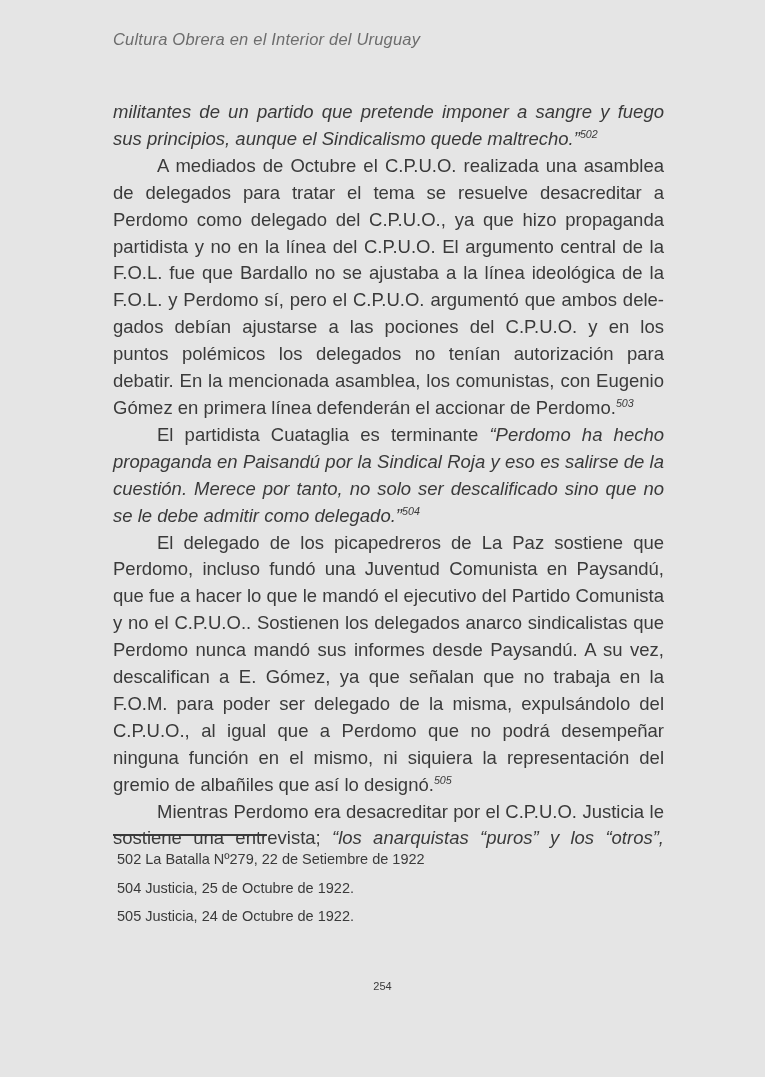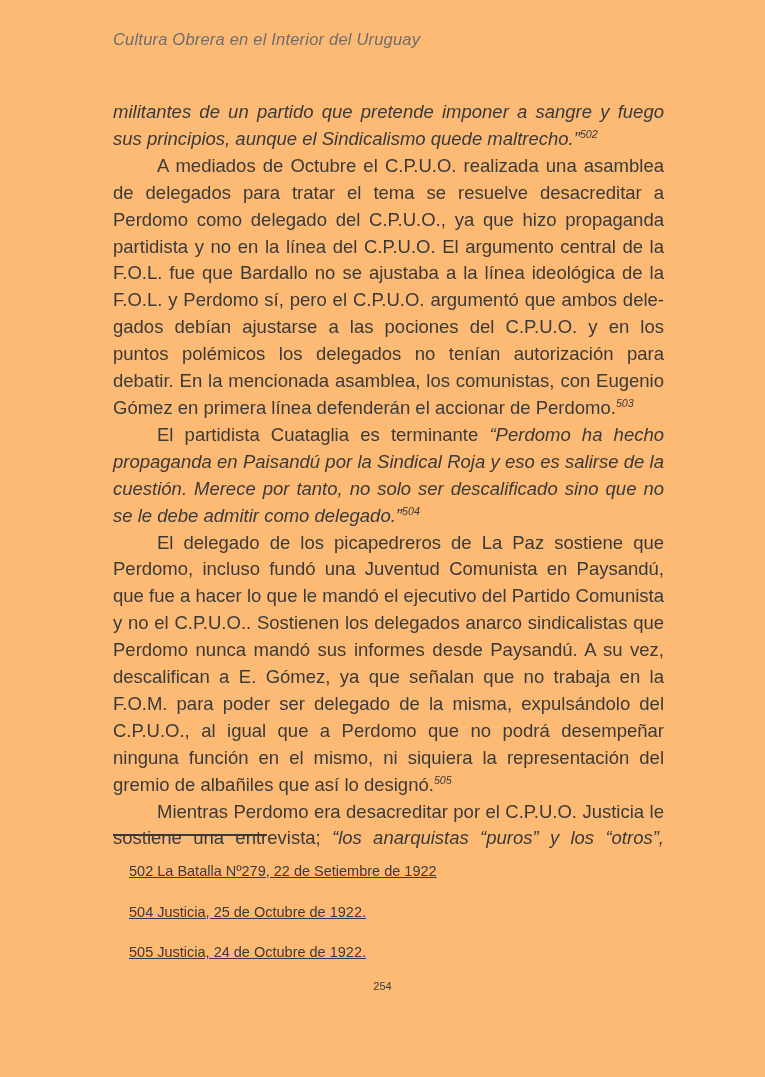--- a/index.html
+++ b/index.html
@@ -4,21 +4,21 @@
 <style>
   html, body { margin: 0; padding: 0; }
   body {
     width: 765px; height: 1077px;
     background: #ffffff;
     font-family: "Liberation Sans", sans-serif;
   }
   .page {
     position: relative;
     width: 765px; height: 1077px;
-    background: #fdba74;
+    background: #e5e5e5;
     overflow: hidden;
   }
   .running-header {
     position: absolute;
     left: 113px; top: 30px;
     font-size: 16.5px;
     font-style: italic;
     color: #6d6d6d;
     letter-spacing: 0.2px;
   }
@@ -50,21 +50,21 @@
     border-top: 2px solid #3a3a3a;
   }
   .footnotes {
     position: absolute;
     left: 113px; top: 843px;
     width: 551px;
     font-size: 14.5px;
     line-height: 24.5px;
     color: #3a3a3a;
   }
-  .footnotes .footnote { margin: 16px; text-decoration: underline; }
+  .footnotes .footnote { margin: 4px; }
   .page-number {
     position: absolute;
     left: 0; top: 980px;
     width: 765px;
     text-align: center;
     font-size: 11px;
     color: #3a3a3a;
   }
 </style>
 </head>

